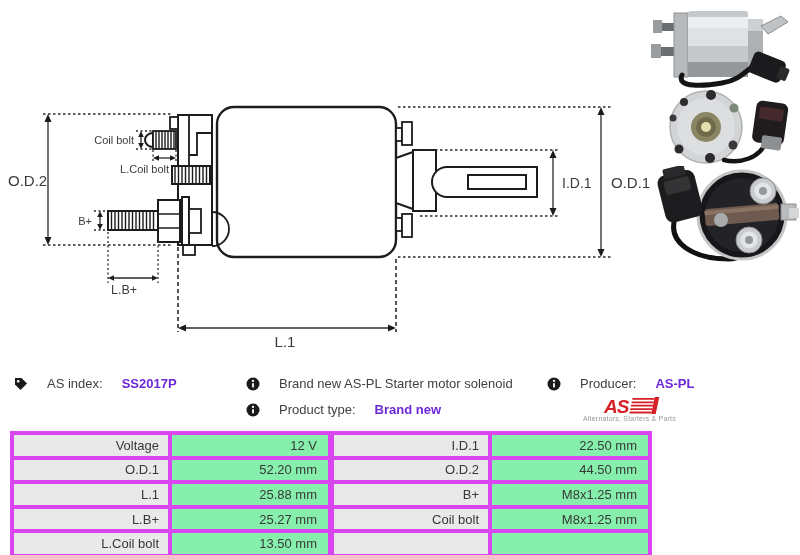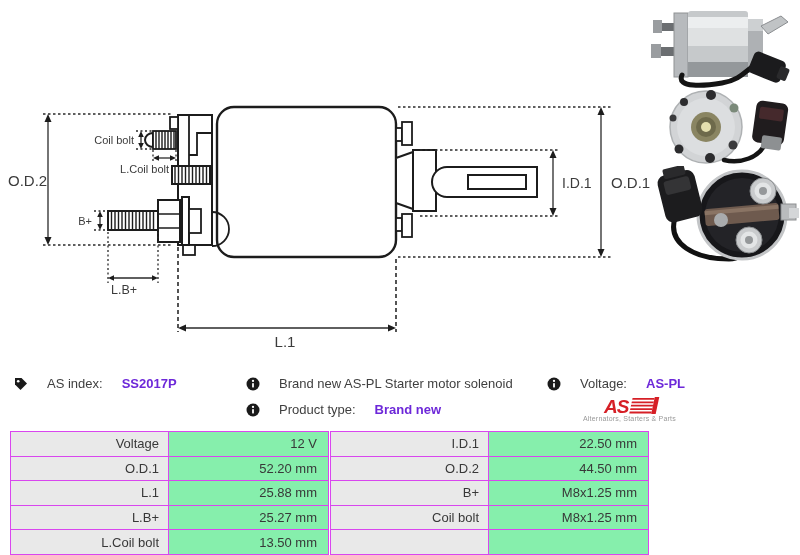--- a/index.html
+++ b/index.html
@@ -18,21 +18,21 @@
   .info-item { position:absolute; display:flex; align-items:center; gap:19px;
                font-size:13px; color:#3f3f3f; white-space:nowrap; }
   .info-item .lbl { color:#3f3f3f; }
   .info-item .val { font-weight:700; color:#6d28d9; }
   .premium { color:#17479e; font-weight:700; font-size:13.5px; letter-spacing:.2px; }
   .logo-box { position:absolute; display:flex; flex-direction:column; align-items:center; }
   .logo-sub { font-size:7px; color:#999; margin-top:-1px; letter-spacing:.2px; }
 
   
   .spec-table { position:absolute; border-collapse:collapse; table-layout:fixed; }
-  .spec-table td { border:1px solid #d946ef; height:24.6px; font-size:13px; color:#383838;
+  .spec-table td { border:4px solid #d946ef; height:24.6px; font-size:13px; color:#383838;
                    text-align:right; vertical-align:middle; }
   .spec-table td.k { background:#e9e9e9; width:158px; padding-right:9px; }
   .spec-table td.v { background:#86efac; width:160px; padding-right:11px; }
 </style>
 </head>
 <body>
 
 <div class="page">
 
   <svg class="drawing" width="660" height="370" viewBox="0 0 660 370">
@@ -226,21 +226,21 @@
     </svg>
     <span class="lbl">Brand new AS-PL Starter motor solenoid</span>
   </div>
 
   <div class="info-item" style="left:547px; top:376px;">
     <svg width="14" height="14" viewBox="0 0 14 14">
       <circle cx="7" cy="7" r="6.5" fill="#1a1a1a"></circle>
       <circle cx="7" cy="3.9" r="1.15" fill="#fff"></circle>
       <rect x="6.1" y="5.9" width="1.8" height="4.7" rx="0.9" fill="#fff"></rect>
     </svg>
-    <span class="lbl">Voltage:</span>
+    <span class="lbl">Producer:</span>
     <span class="val">AS-PL</span>
   </div>
 
 
   <div class="info-item" style="left:246px; top:402px;">
     <svg width="14" height="14" viewBox="0 0 14 14">
       <circle cx="7" cy="7" r="6.5" fill="#1a1a1a"></circle>
       <circle cx="7" cy="3.9" r="1.15" fill="#fff"></circle>
       <rect x="6.1" y="5.9" width="1.8" height="4.7" rx="0.9" fill="#fff"></rect>
     </svg>

